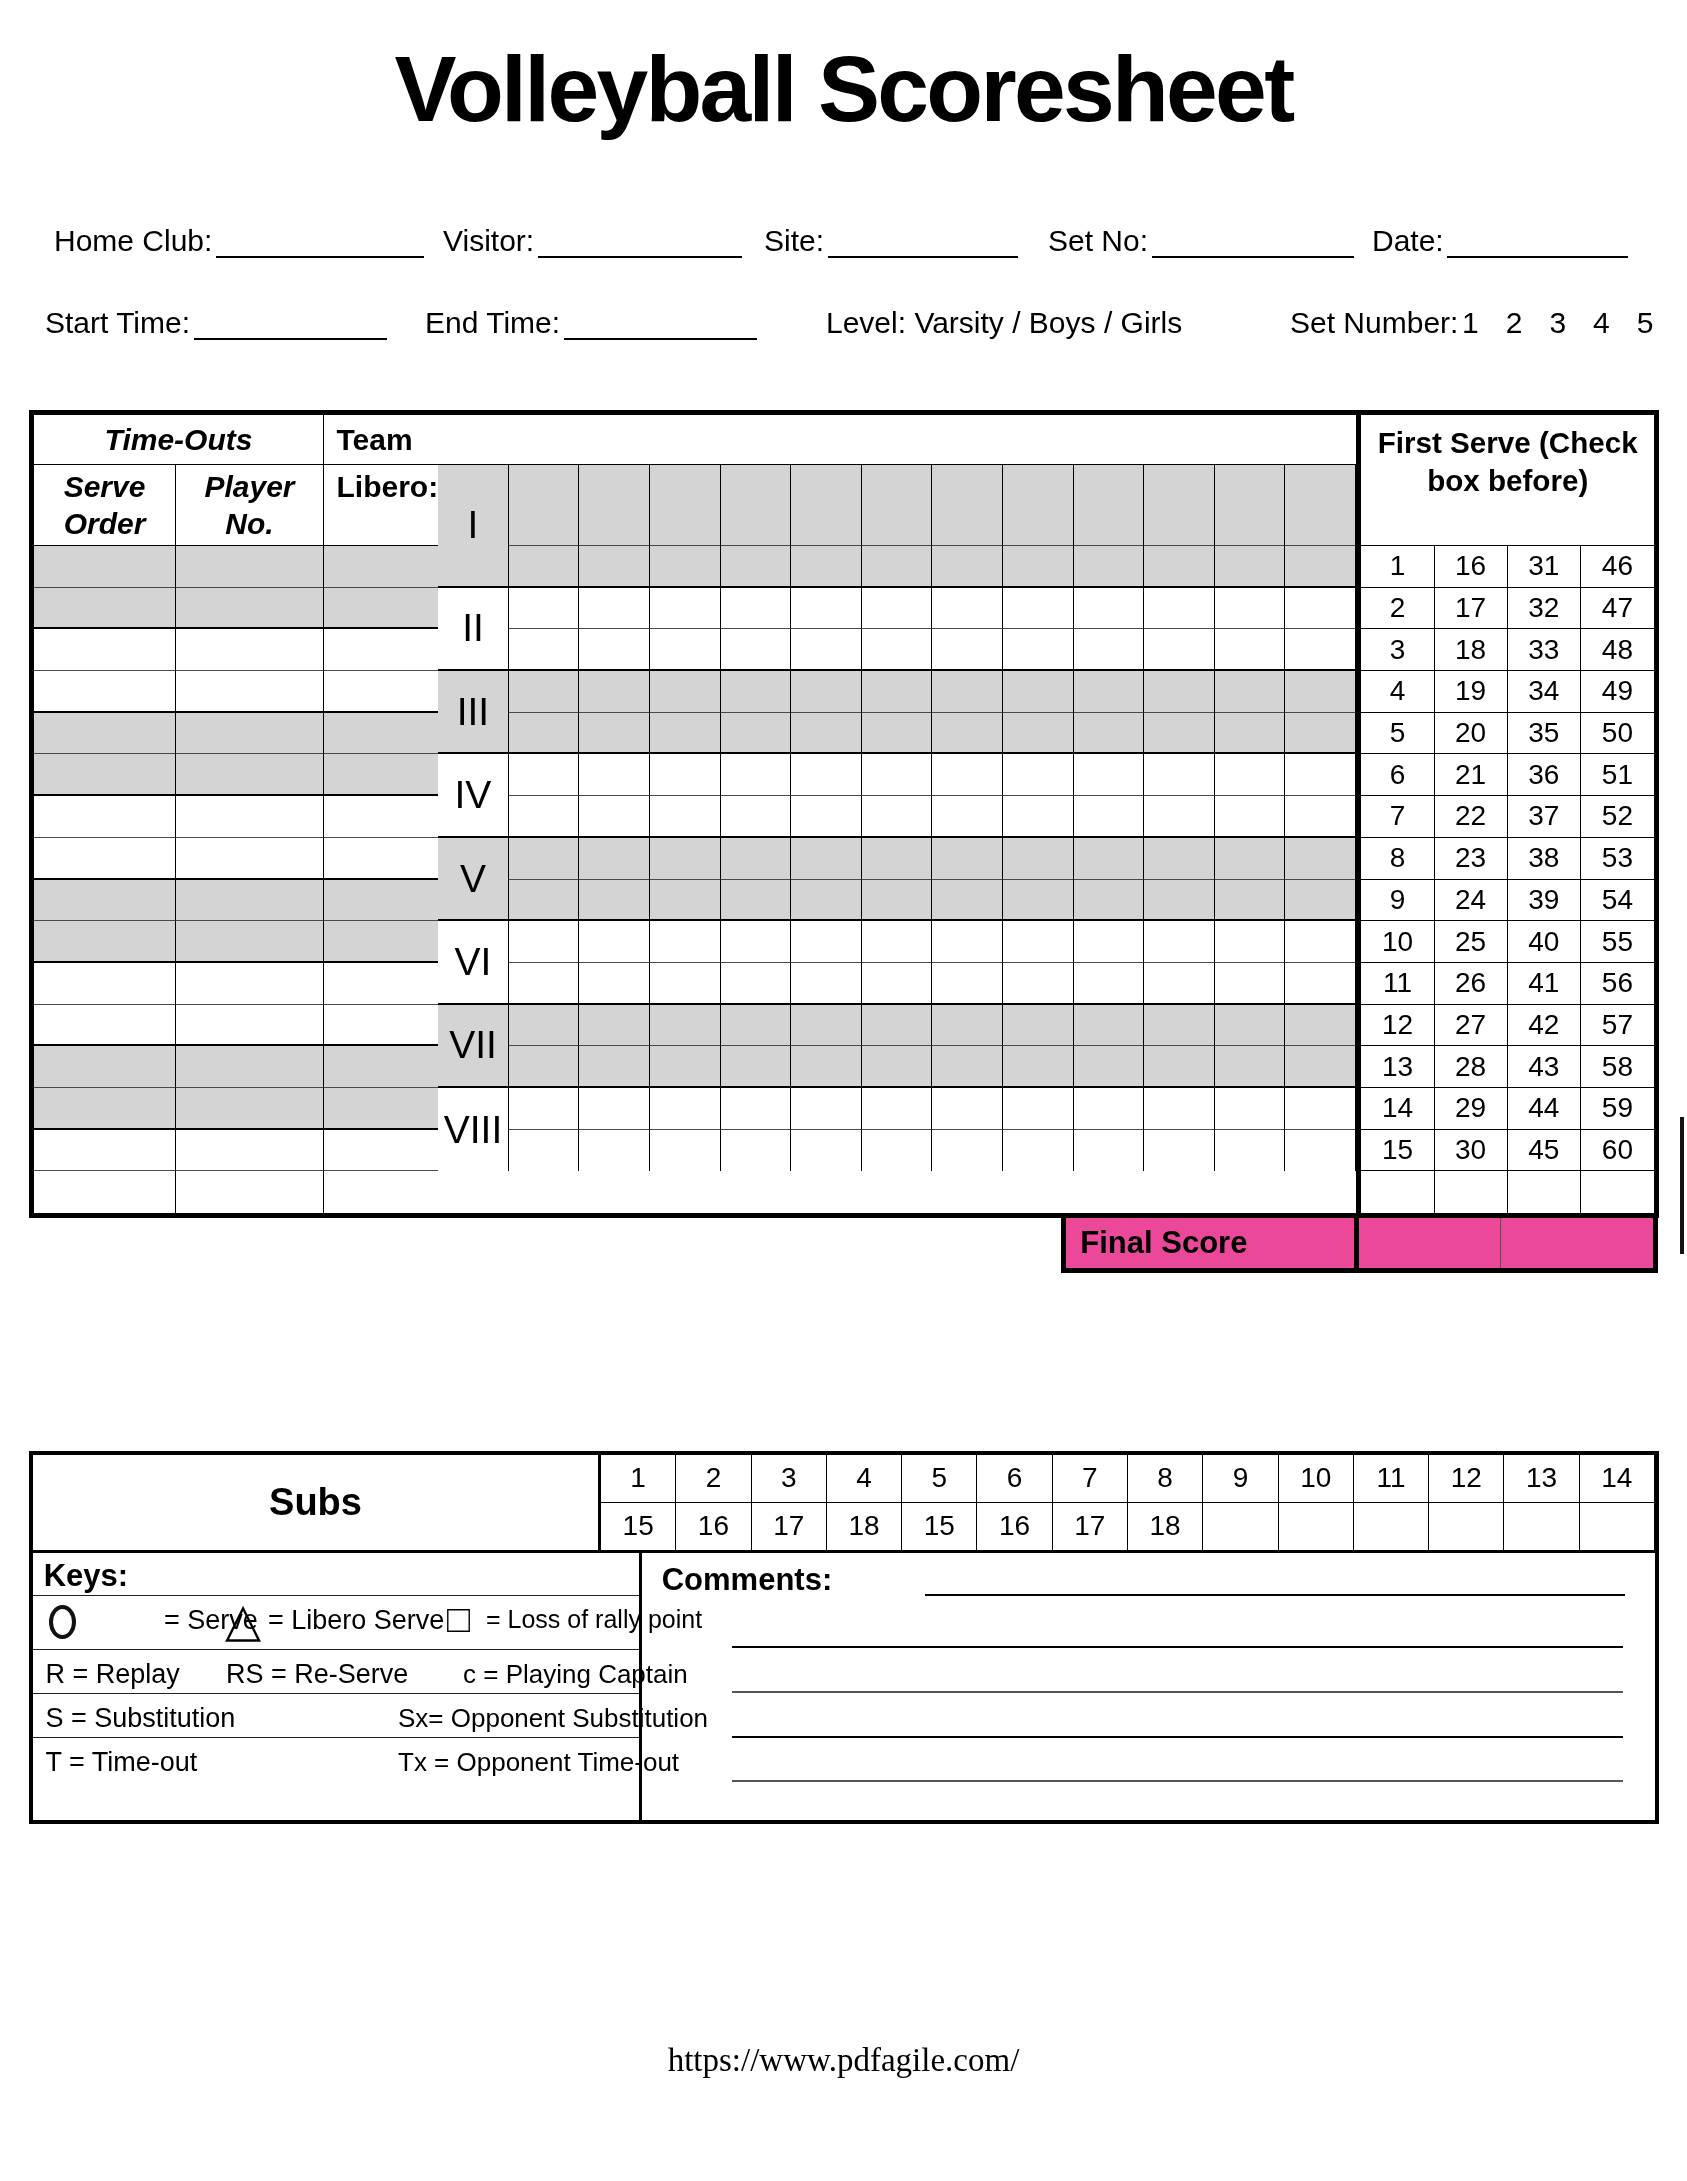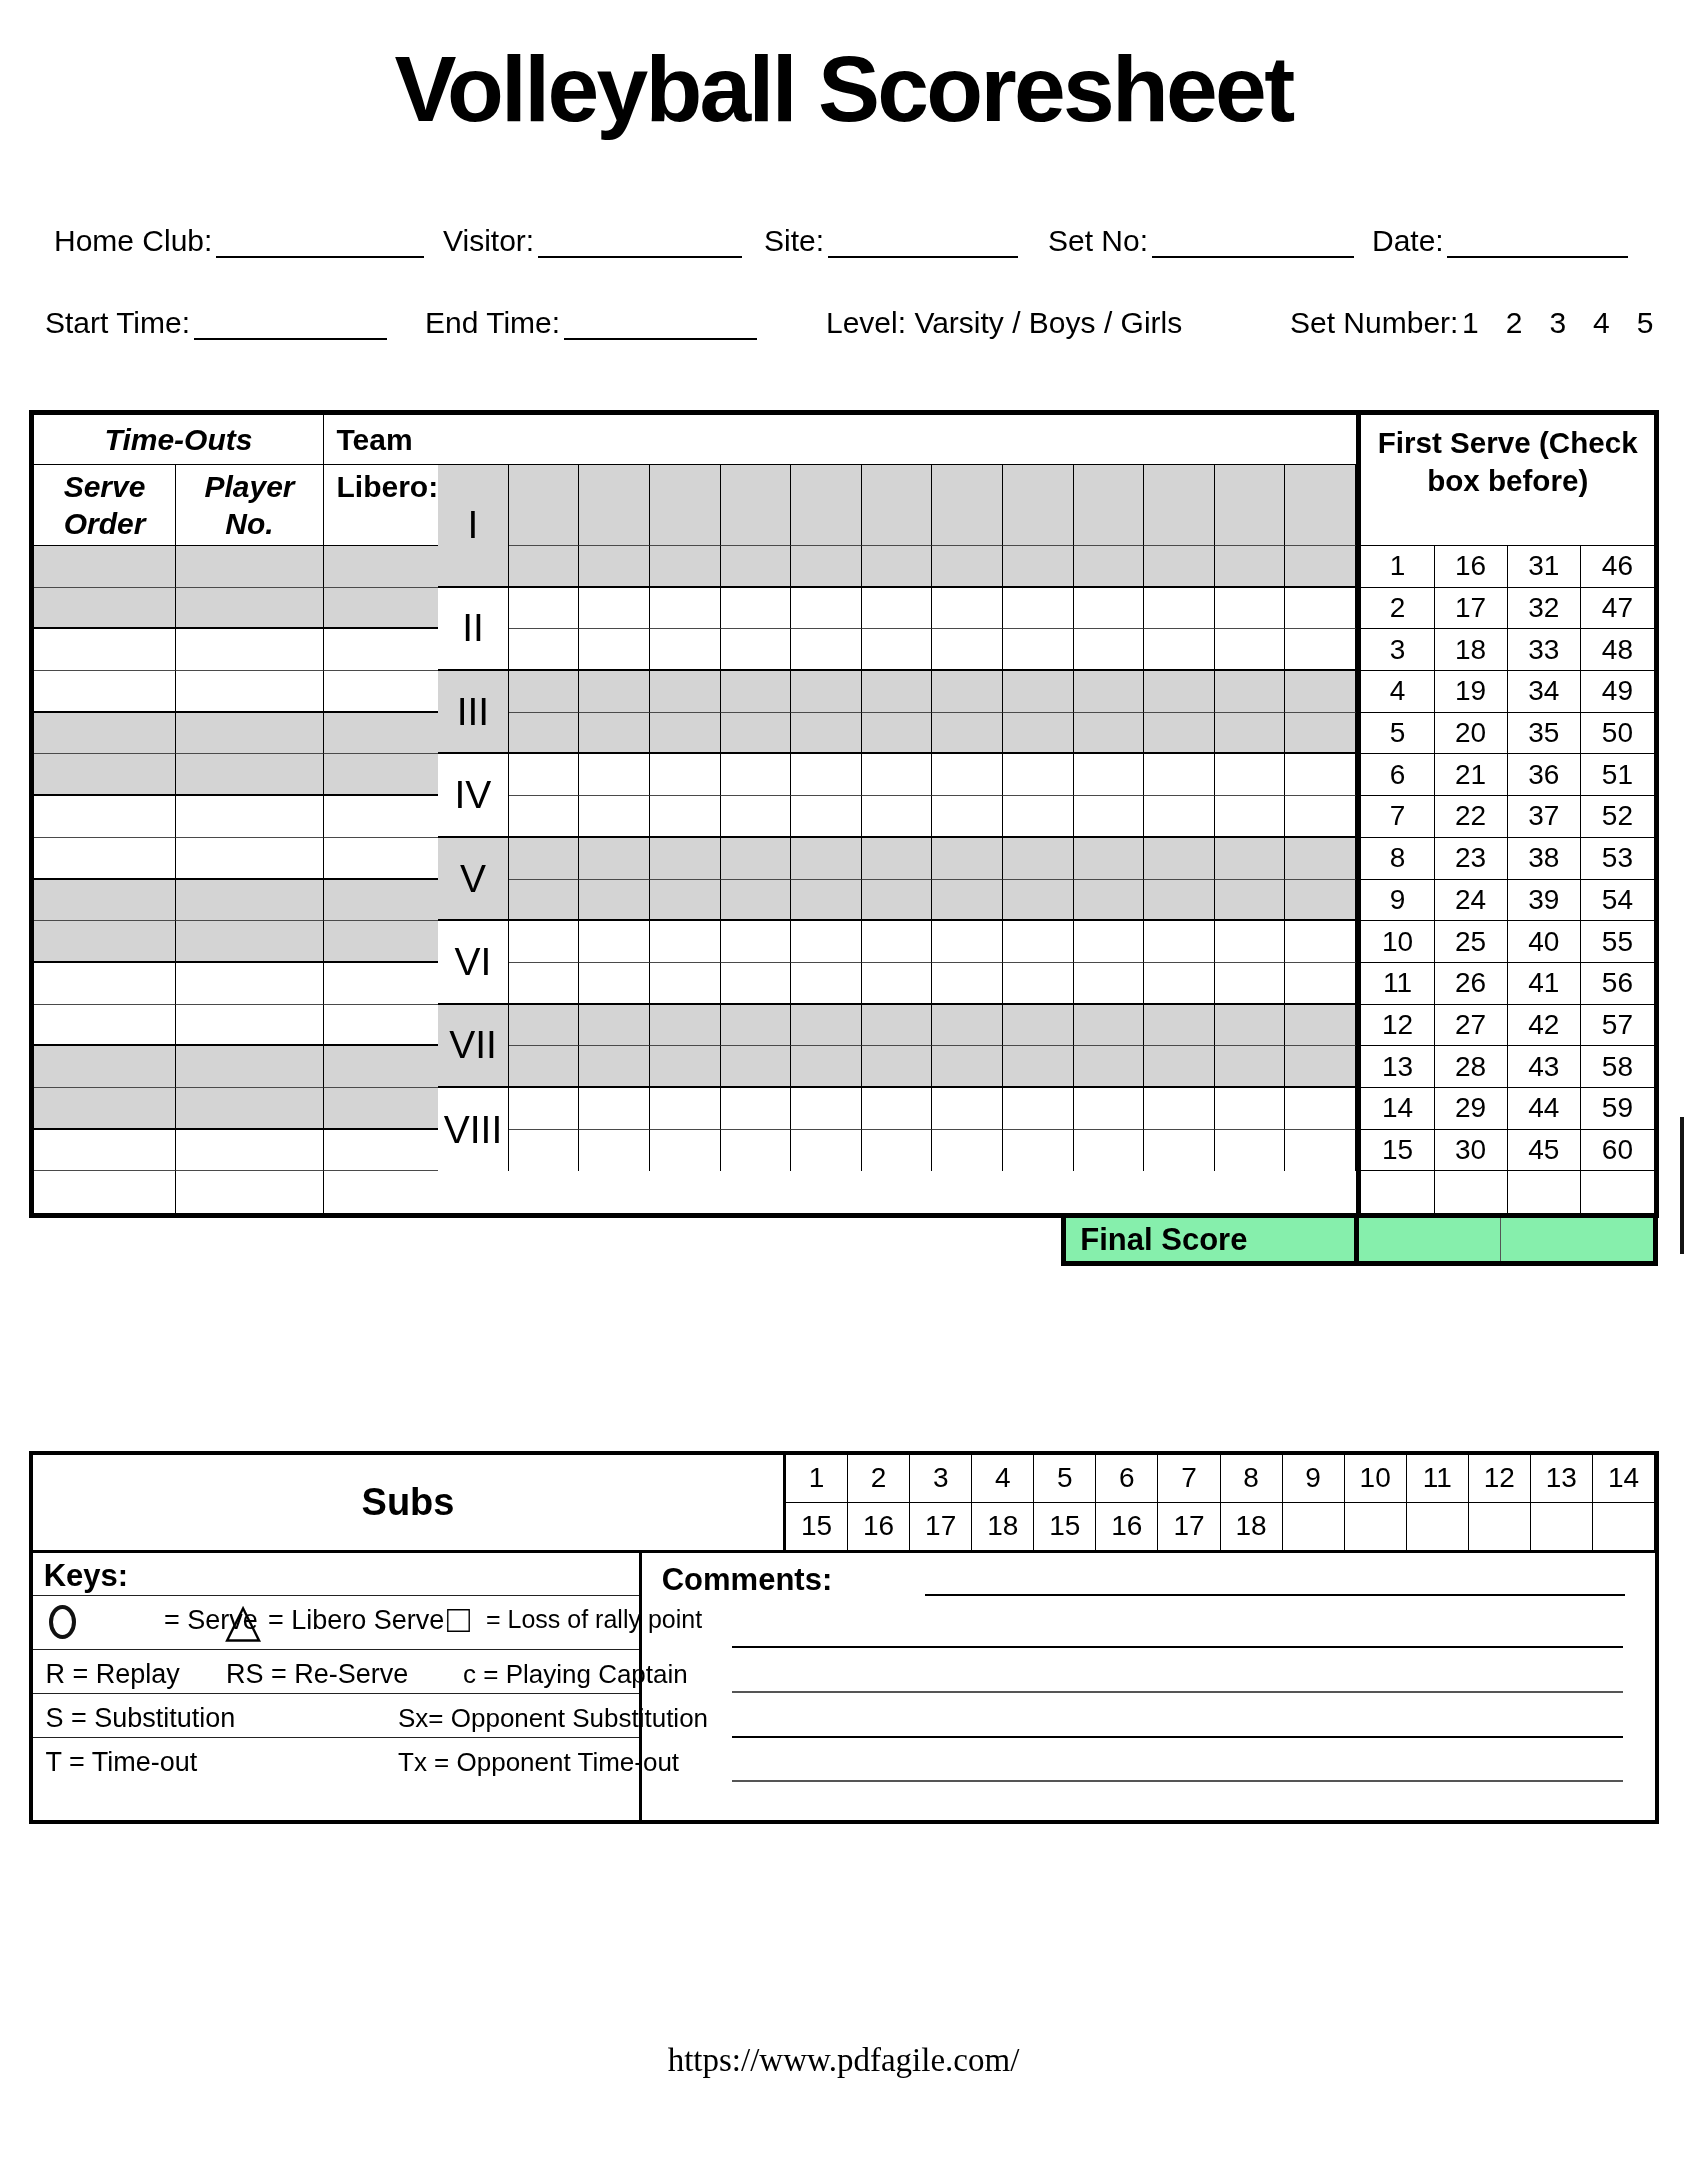--- a/index.html
+++ b/index.html
@@ -39,32 +39,32 @@
   .topL { align-items:flex-start; padding-top:5.4px; }
   .serveCell { display:flex; align-items:center; justify-content:center;
                font-size:39px; grid-row:span 2; }
   .fsHead { grid-column:span 4; font-weight:bold; font-size:29.6px; text-align:center;
             display:flex; justify-content:center; align-items:flex-start;
             padding-top:9px; line-height:1.3; box-sizing:border-box;
             border-bottom:1.8px solid #000; }
   .numc { display:flex; align-items:center; justify-content:center; font-size:28px; }
 
   
-  #finalscore { position:absolute; left:1061px; top:1213px; width:597px; height:53px;
-                border:5.4px solid #000; box-sizing:border-box; display:flex; background:#86efac; }
+  #finalscore { position:absolute; left:1061px; top:1213px; width:597px; height:60px;
+                border:5.4px solid #000; box-sizing:border-box; display:flex; background:#ec4899; }
   .fsLabel { width:293px; border-right:5.4px solid #000; box-sizing:border-box;
              font-weight:bold; font-size:31px; display:flex; align-items:center; padding-left:14.3px; }
   .fsC1 { width:142px; border-right:1.8px solid #555; box-sizing:border-box; }
   .fsC2 { flex:1; }
 
   
   #subsbox { position:absolute; left:29px; top:1451px; width:1630px; height:373px;
              border:4.5px solid #000; box-sizing:border-box; display:flex; flex-direction:column; }
   .subsRow { height:95px; display:flex; border-bottom:3.6px solid #000; box-sizing:content-box; }
-  .subsLabel { width:753px; border-right:3.6px solid #000; box-sizing:border-box;
+  .subsLabel { width:568px; border-right:3.6px solid #000; box-sizing:border-box;
                display:flex; align-items:center; justify-content:center;
                font-weight:bold; font-size:38px; }
   #subs-grid { flex:1; display:grid; grid-template-columns:repeat(14,1fr);
                grid-template-rows:1fr 1fr; font-size:28px; }
   .subc { box-sizing:border-box; border-right:1.8px solid #000;
           display:flex; align-items:center; justify-content:center; }
   .subc.r1 { border-bottom:1.8px solid #000; }
 
   .bottomRow { flex:1; display:flex; }
   #keyspanel { width:609px; border-right:3.6px solid #000; box-sizing:border-box;

